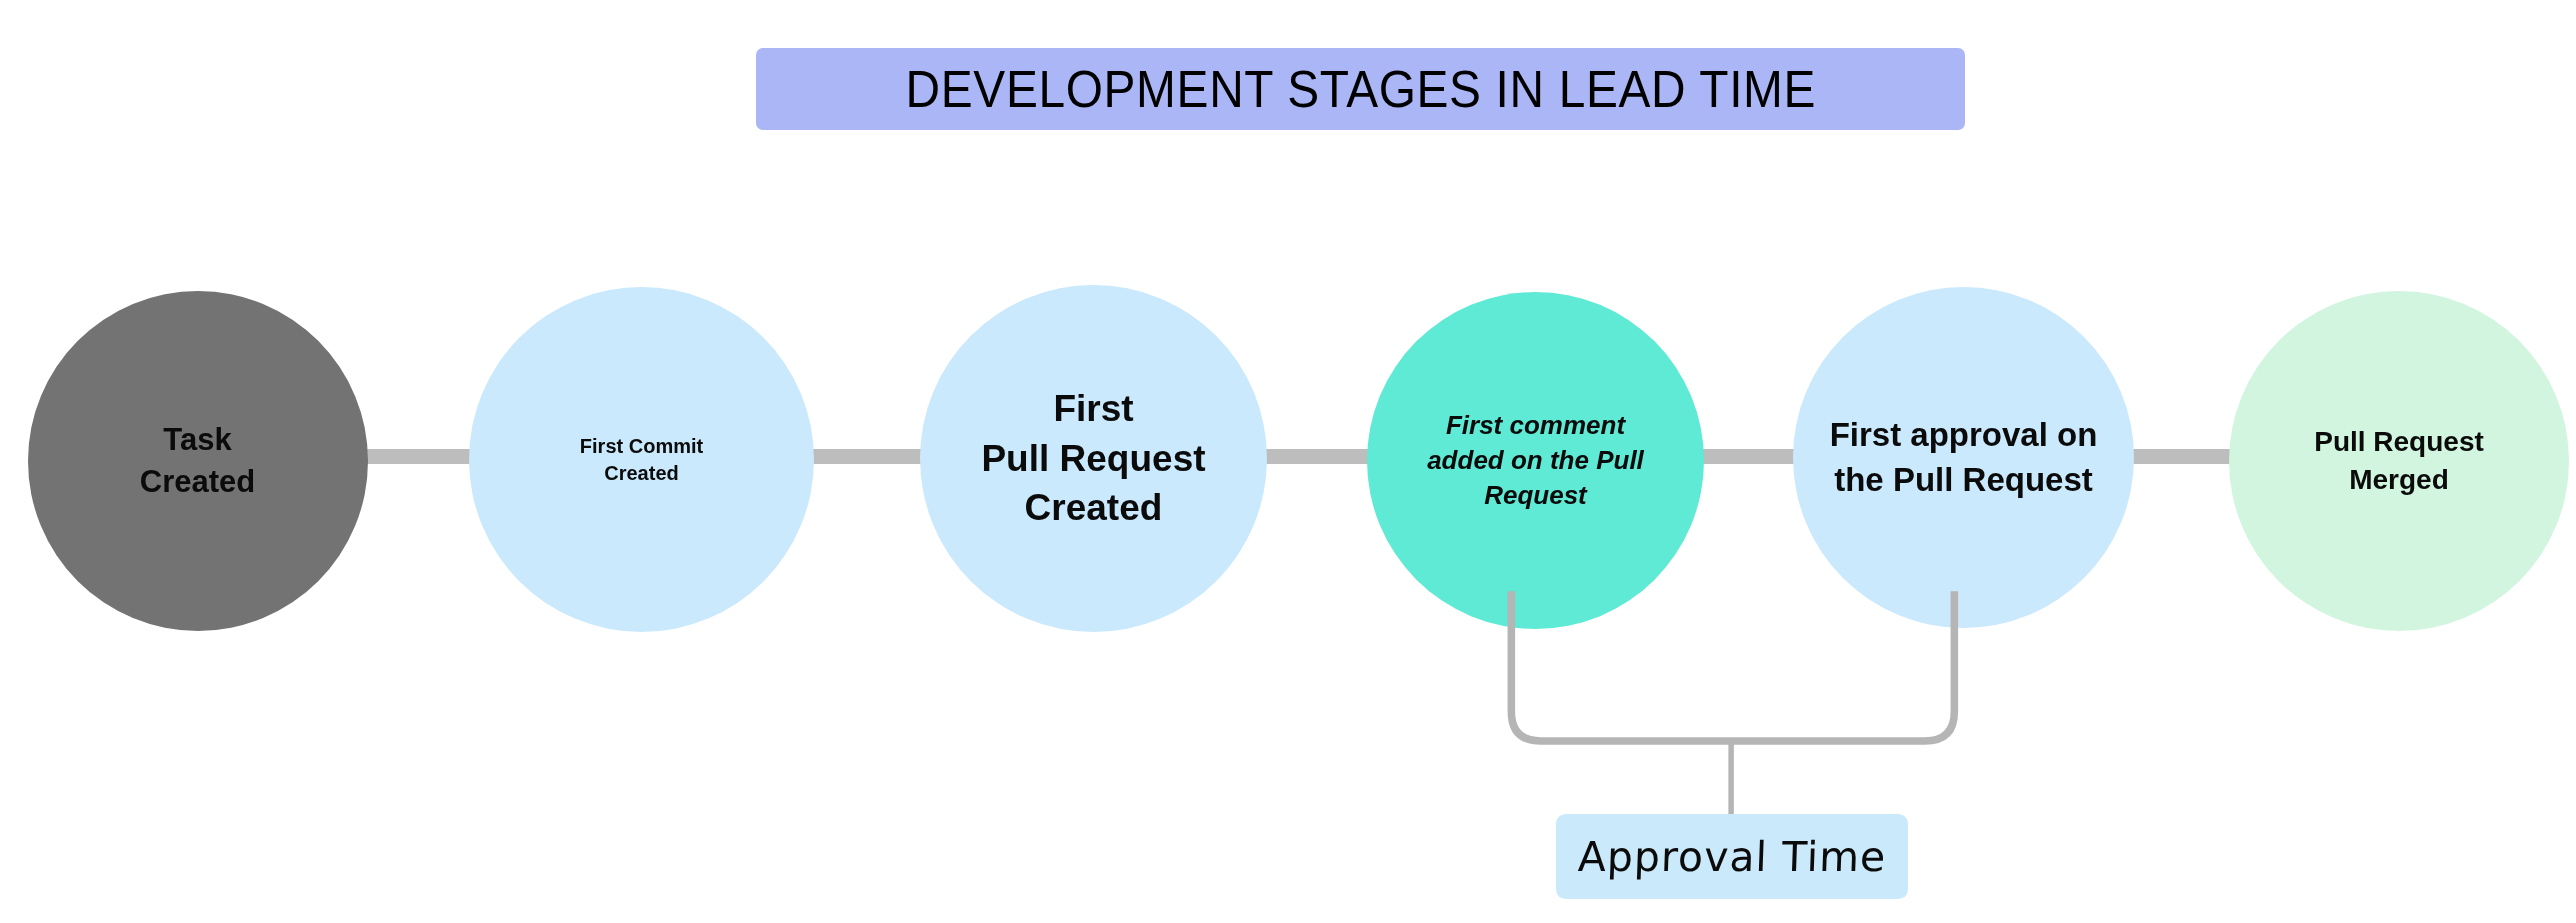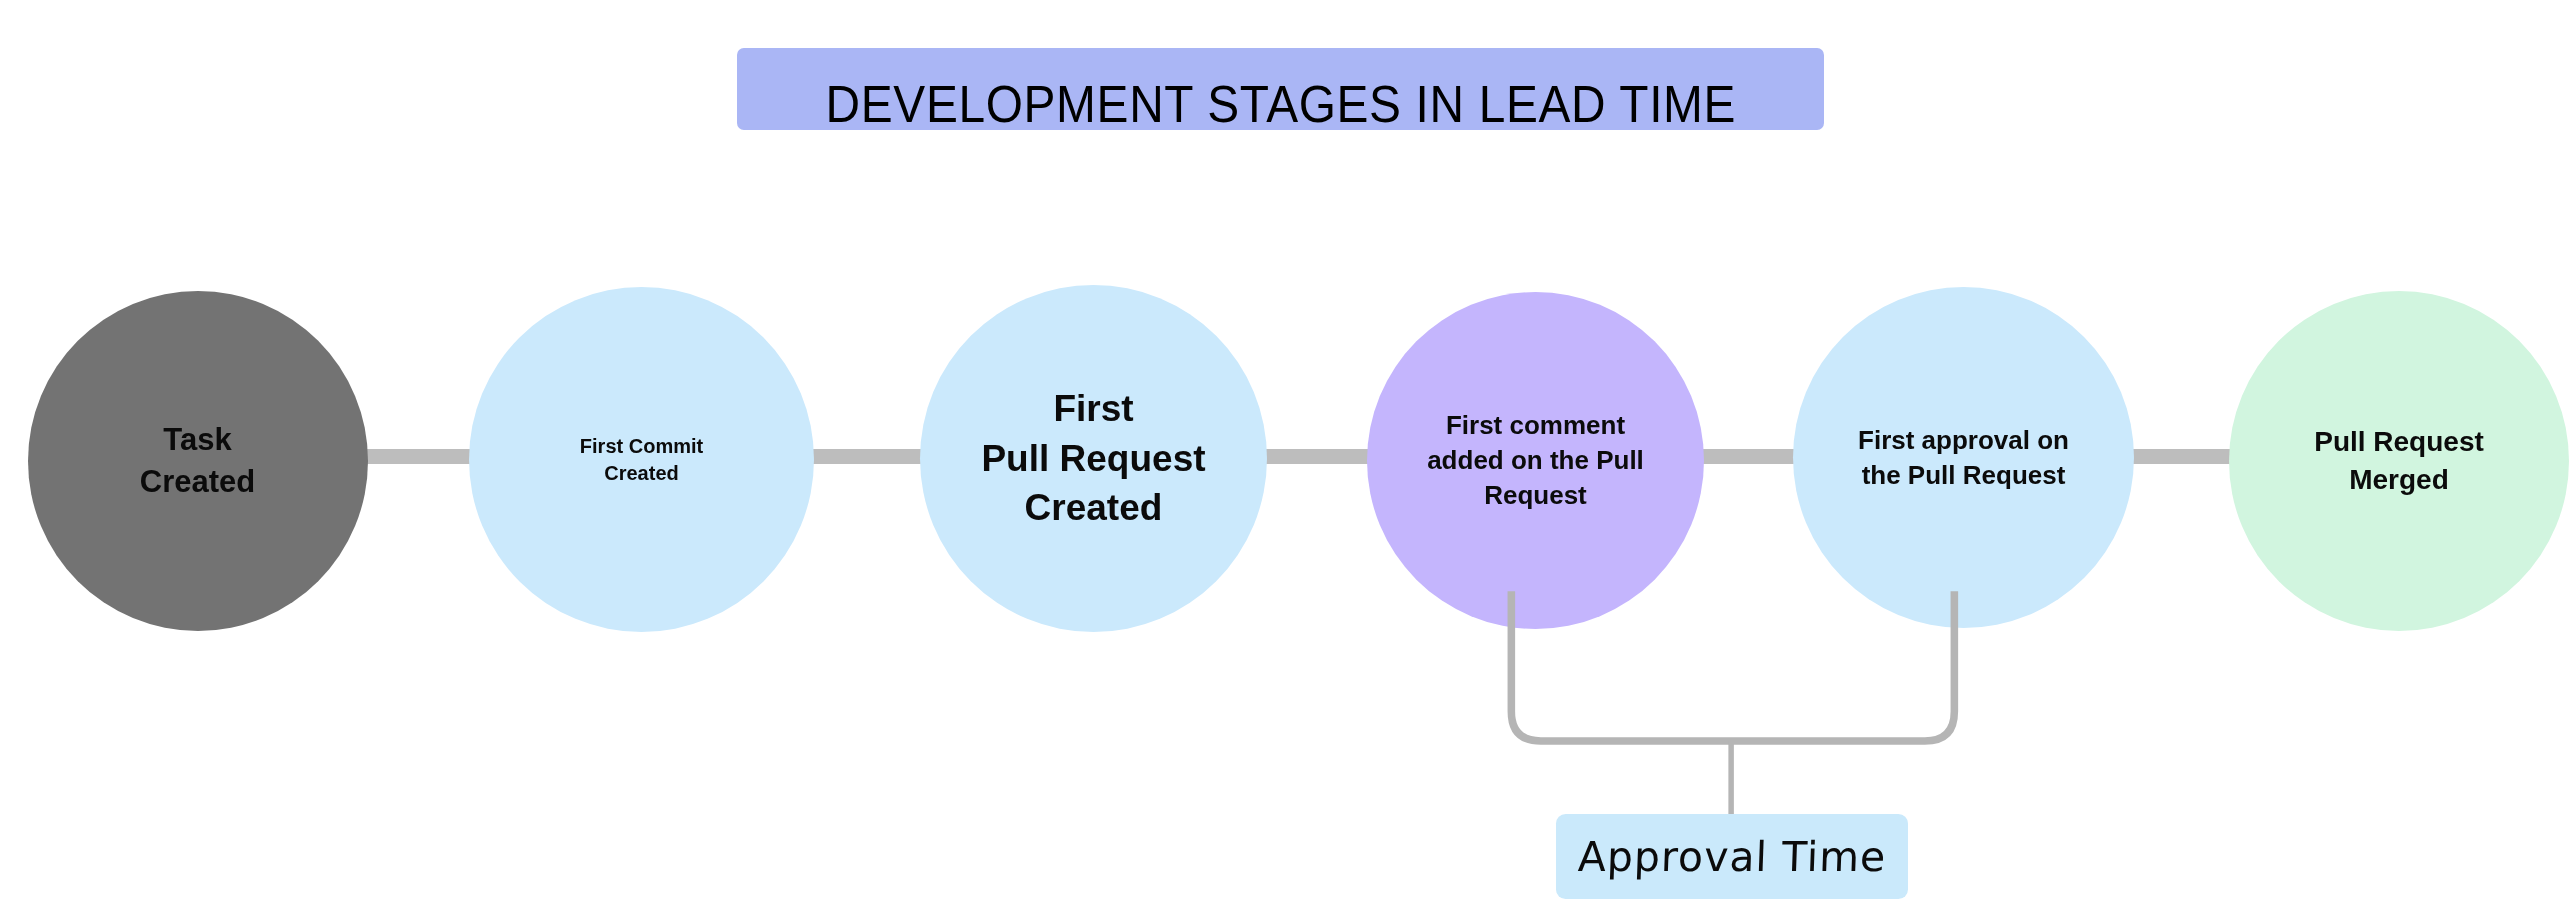--- a/index.html
+++ b/index.html
@@ -18,28 +18,28 @@
   #diagram-root {
     position: absolute;
     left: 0; top: 0;
     width: 2576px;
     height: 923px;
   }
 
   
   .title-banner {
     position: absolute;
-    left: 737px;
+    left: 756px;
     top: 48px;
-    width: 1087px;
+    width: 1209px;
     height: 82px;
     background: #aab6f5;
     border-radius: 6.9px;
     display: flex;
-    align-items: flex-end;
+    align-items: center;
     justify-content: center;
     box-sizing: border-box;
   }
   .title-text {
     font-family: "Liberation Sans Narrow", "Liberation Sans", sans-serif;
     font-size: 52px;
     font-weight: 400;
     letter-spacing: 0.7px;
     color: #000000;
     white-space: nowrap;
@@ -131,28 +131,28 @@
     <span class="stage-label" style="font-size:20px;">First Commit
 Created</span>
   </div>
 
   <div class="stage-circle" style="left:920px; top:285px; width:347px; height:347px; background:#cbe9fc;">
     <span class="stage-label" style="font-size:37px;">First
 Pull Request
 Created</span>
   </div>
 
-  <div class="stage-circle" style="left:1367px; top:292px; width:337px; height:337px; background:#c4b5fd;">
+  <div class="stage-circle" style="left:1367px; top:292px; width:337px; height:337px; background:#5eead4;font-style:italic;">
     <span class="stage-label" style="font-size:26px;">First comment
 added on the Pull
 Request</span>
   </div>
 
   <div class="stage-circle" style="left:1793px; top:287px; width:341px; height:341px; background:#cbe9fc;">
-    <span class="stage-label" style="font-size:26px;">First approval on
+    <span class="stage-label" style="font-size:33px;">First approval on
 the Pull Request</span>
   </div>
 
   <div class="stage-circle" style="left:2229px; top:291px; width:340px; height:340px; background:#d1f5df;">
     <span class="stage-label" style="font-size:28px;">Pull Request
 Merged</span>
   </div>
 
   <svg class="bracket-svg" viewBox="0 0 760 340">
     <path id="bracket-path" fill="none" stroke="#b5b5b5" stroke-width="11" stroke-linecap="butt" d="M 50 0 L 50 175 Q 50 218 93 218 L 652 218 Q 695 218 695 175 L 695 0"></path>

